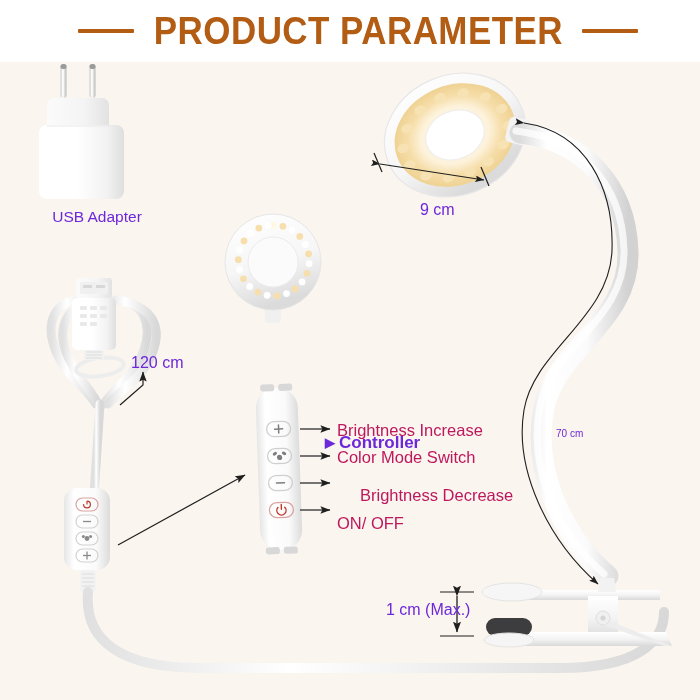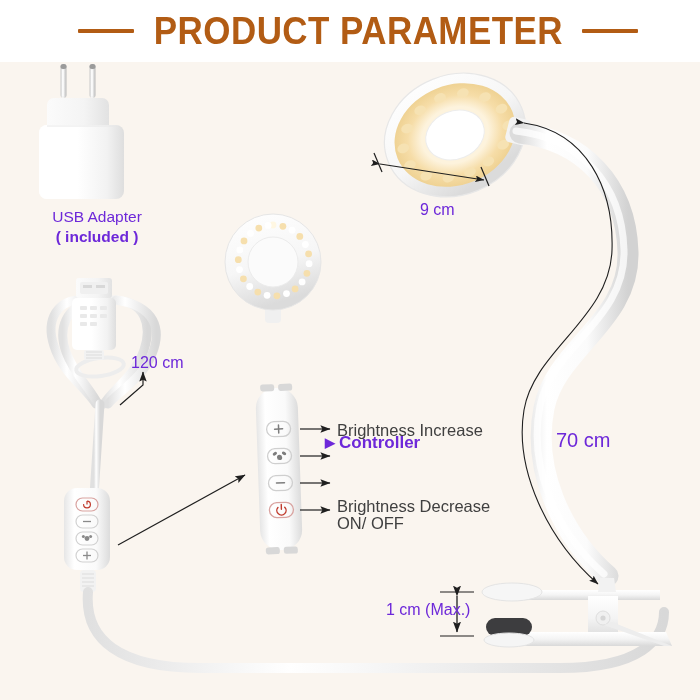--- a/index.html
+++ b/index.html
@@ -72,21 +72,21 @@
     text-align: center;
     width: 130px;
   }
   .lbl-usb .inc {
     font-weight: bold;
     display: block;
     margin-top: 1px;
   }
   .lbl-9cm  { left: 398px; top: 200px; font-size: 16px; margin-left: 22px; }
   .lbl-150  { left: 131px; top: 353px; font-size: 16px; }
-  .lbl-70   { left: 556px; top: 428px; font-size: 20px; }
+  .lbl-70   { left: 556px; top: 428px; font-size: 10px; }
   .lbl-4cm  { left: 386px; top: 600px; font-size: 16px; }
 
   .lbl-beads {
     left: 322px;
     top: 287px;
     font-size: 17px;
     font-weight: bold;
   }
   .lbl-ctrl {
     left: 325px;
@@ -97,26 +97,26 @@
   }
   .tri {
     font-size: 13px;
     vertical-align: 1px;
     margin-right: 4px;
   }
   .fn {
     position: absolute;
     left: 337px;
     font-size: 16.5px;
-    color: #404040;
+    color: #be185d;
     white-space: nowrap;
   }
   .fn0 { top: 421px; }
   .fn1 { top: 448px; }
-  .fn2 { top: 497px; }
+  .fn2 { top: 486px; margin-left: 23px; }
   .fn3 { top: 514px; }
 </style>
 </head>
 <body>
 
 <div id="page">
 
   <div class="body-bg" style="background: rgb(250, 245, 239);"></div>
 
   <div class="header">
@@ -425,30 +425,30 @@
     <g stroke-width="1.2">
       <line x1="300" y1="429" x2="330" y2="429" marker-end="url(#arw)"></line>
       <line x1="300" y1="456" x2="330" y2="456" marker-end="url(#arw)"></line>
       <line x1="300" y1="483" x2="330" y2="483" marker-end="url(#arw)"></line>
       <line x1="300" y1="510" x2="330" y2="510" marker-end="url(#arw)"></line>
     </g>
   </svg>
 
   <div class="lbl lbl-usb">
     <span>USB Adapter</span>
-    <span class="inc">( included )</span>
   </div>
 
   <div class="lbl lbl-9cm">9 cm</div>
   <div class="lbl lbl-150">120 cm</div>
   <div class="lbl lbl-70">70 cm</div>
   <div class="lbl lbl-4cm">1 cm (Max.)</div>
 
 
   <div class="lbl lbl-ctrl">
     <span class="tri">▶</span><span>Controller</span>
   </div>
 
   <div class="fn fn0">Brightness Increase</div>
+  <div class="fn fn1">Color Mode Switch</div>
   <div class="fn fn2">Brightness Decrease</div>
   <div class="fn fn3">ON/ OFF</div>
 
 </div>
 
 </body></html>

